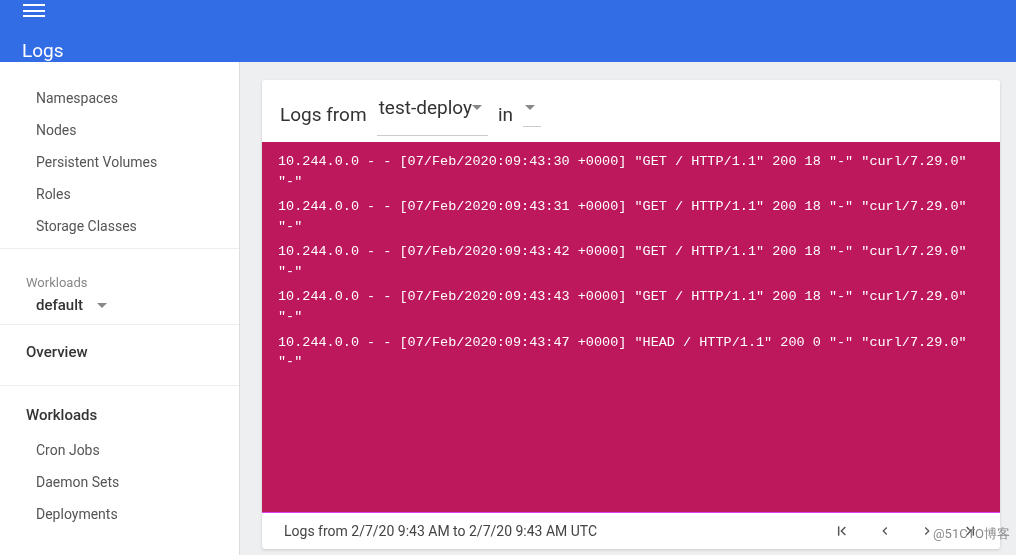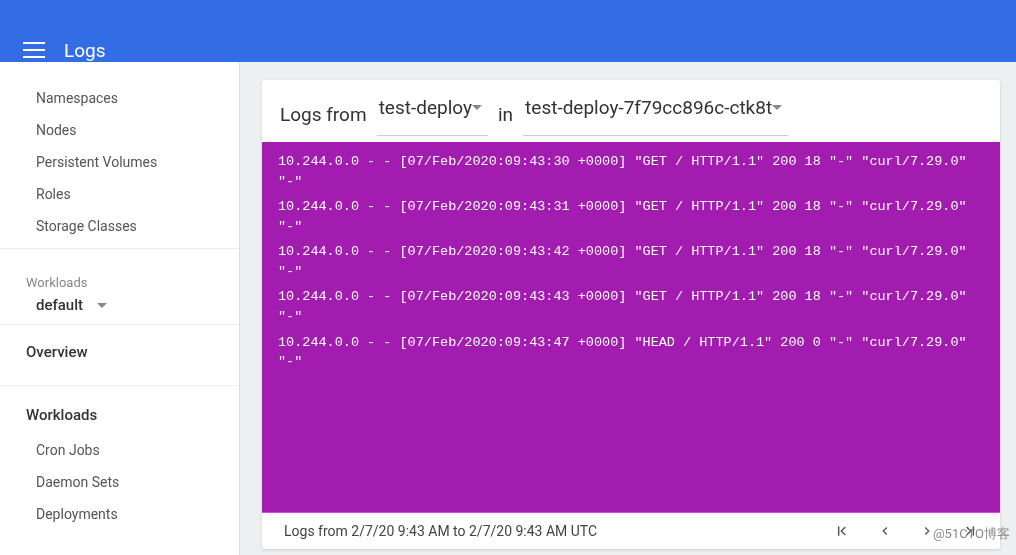--- a/index.html
+++ b/index.html
@@ -2,23 +2,24 @@
 <html><head>
 <meta charset="utf-8">
 <style>
   * { box-sizing: border-box; margin: 0; padding: 0; }
   html, body { width: 1016px; height: 555px; font-family: Roboto, "Helvetica Neue", Arial, sans-serif; overflow: hidden; background: #fff; }
   .header {
     height: 62px;
     background: #326de6;
     color: #fff;
     display: flex;
-    align-items: flex-end;
+    align-items: flex-start;
     padding: 0 22px;
     gap: 18px;
+    flex-direction: column;
   }
   .menu-icon { width: 24px; height: 24px; display:flex; flex-direction:column; justify-content:space-between; padding:4px 1px; cursor:pointer; }
   .menu-icon span { display:block; height:2px; background:#fff; width:100%; }
   .title { font-size: 19px; font-weight: 400; }
   .body { display:flex; height: calc(555px - 62px); }
   .sidebar {
     width: 240px;
     background:#fff;
     border-right: 1px solid #ddd;
     padding: 20px 0 0 0;
@@ -60,21 +61,21 @@
   .card-head {
     display:flex;
     align-items:center;
     padding: 12px 18px 6px 18px;
     gap: 10px;
     font-size:19px;
     color:#333;
   }
   .selectish { display:flex; align-items:center; border-bottom:1px solid #ccc; padding: 4px 6px 16px 2px; cursor:pointer; }
   .log-pane {
-    background:#a21caf;
+    background:#be185d;
     color:#fff;
     font-family: "Courier New", monospace;
     font-size: 13.5px;
     line-height: 1.45;
     padding: 10px 16px;
     flex:1;
     overflow:auto;
     white-space:pre-wrap;
     word-break:break-all;
   }
@@ -139,21 +140,20 @@
   <div class="main">
     <div class="card">
       <div class="card-head">
         <span>Logs from</span>
         <div class="selectish">
           <span>test-deploy</span>
           <span class="caret"></span>
         </div>
         <span>in</span>
         <div class="selectish">
-          <span>test-deploy-7f79cc896c-ctk8t</span>
           <span class="caret"></span>
         </div>
       </div>
 
       <div class="log-pane" id="log-pane"><div style="margin-bottom: 6px;">10.244.0.0 - - [07/Feb/2020:09:43:30 +0000] "GET / HTTP/1.1" 200 18 "-" "curl/7.29.0" "-"</div><div style="margin-bottom: 6px;">10.244.0.0 - - [07/Feb/2020:09:43:31 +0000] "GET / HTTP/1.1" 200 18 "-" "curl/7.29.0" "-"</div><div style="margin-bottom: 6px;">10.244.0.0 - - [07/Feb/2020:09:43:42 +0000] "GET / HTTP/1.1" 200 18 "-" "curl/7.29.0" "-"</div><div style="margin-bottom: 6px;">10.244.0.0 - - [07/Feb/2020:09:43:43 +0000] "GET / HTTP/1.1" 200 18 "-" "curl/7.29.0" "-"</div><div style="margin-bottom: 6px;">10.244.0.0 - - [07/Feb/2020:09:43:47 +0000] "HEAD / HTTP/1.1" 200 0 "-" "curl/7.29.0" "-"</div></div>
 
       <div class="card-foot">
         <span>Logs from 2/7/20 9:43 AM to 2/7/20 9:43 AM UTC</span>
         <div class="pager">
           <span>

